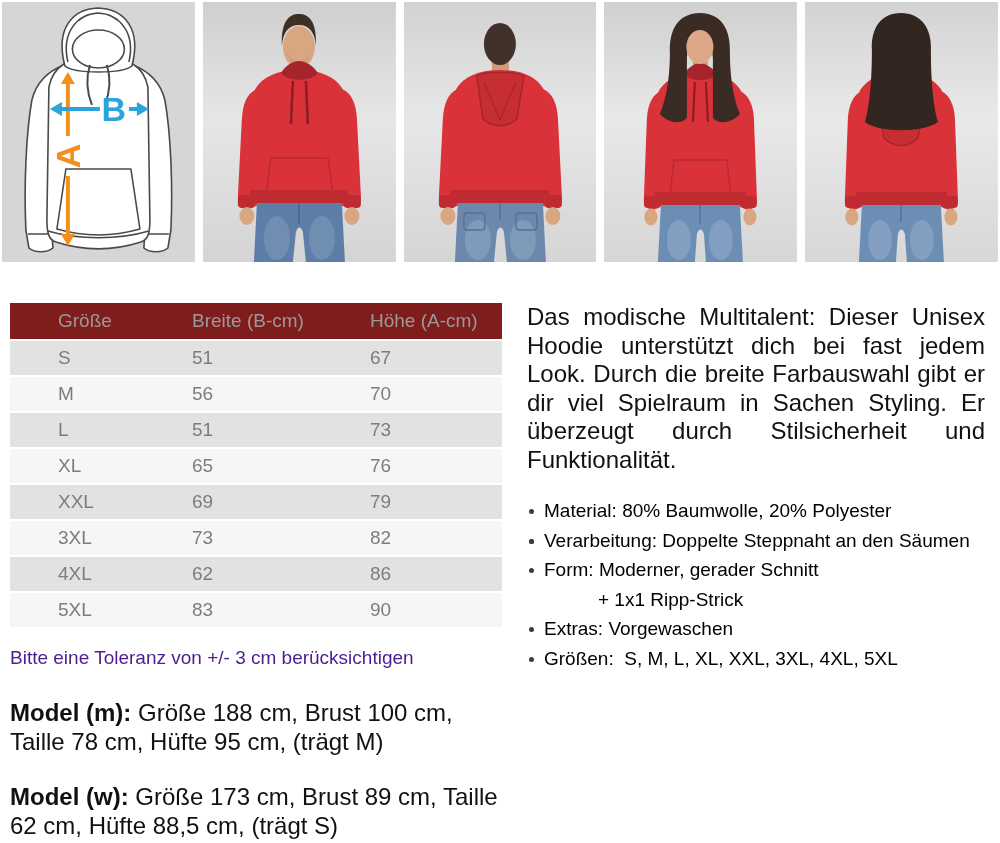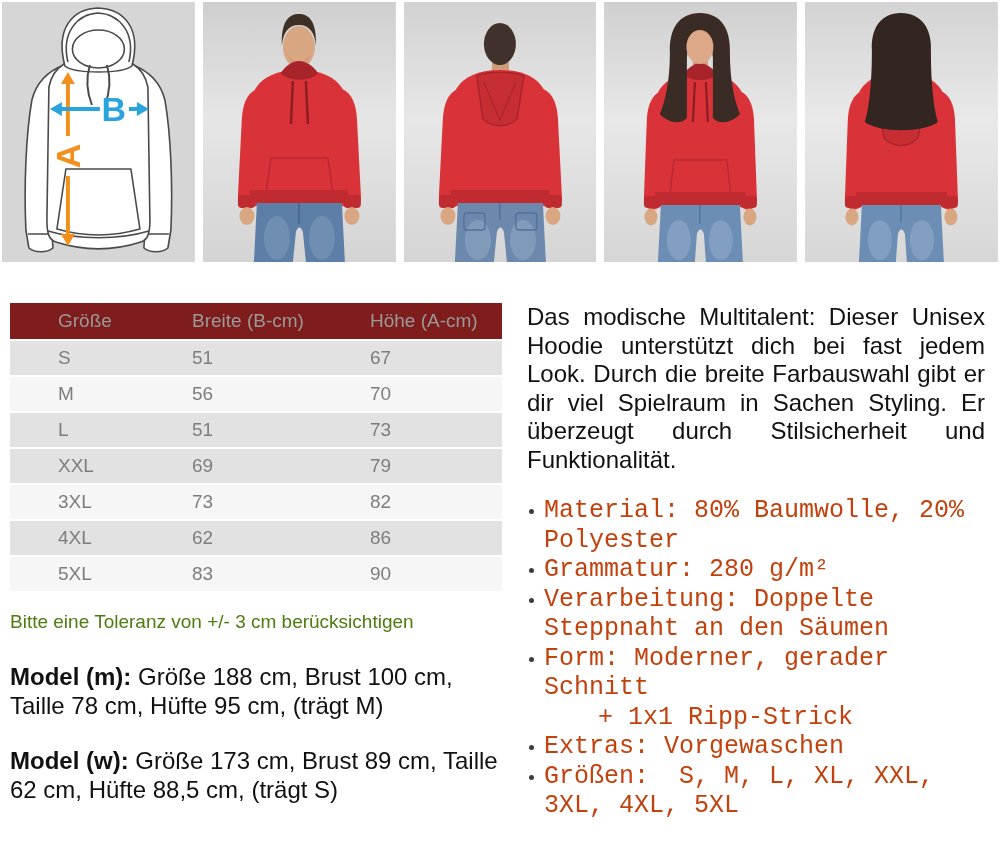--- a/index.html
+++ b/index.html
@@ -19,27 +19,27 @@
   .size-table{width:100%;}
   .trow{
     display:grid;grid-template-columns:134px 178px 1fr;align-items:center;
     padding-left:48px;height:34px;border-bottom:2px solid #ffffff;
     font-size:19px;color:#7d7d7d;
   }
   .trow.thead{height:36px;background:#7f1d1d;color:#9a9a9a;}
   .trow.r-odd{background:#e2e2e2;}
   .trow.r-even{background:#f6f6f6;}
   
-  .tolerance{font-size:19px;margin:14px 0 0 0;line-height:29px;color:#4d7c0f;}
+  .tolerance{font-size:19px;margin:14px 0 0 0;line-height:29px;color:#4c1d95;}
   .model-note{font-size:24px;margin:26px 0 0 0;line-height:29px;color:#111;}
   .model-note b{font-weight:bold;}
   
   .desc{font-size:24px;line-height:28.5px;text-align:justify;margin:0;color:#111;}
   .features{list-style:none;margin:22px 0 0 0;padding:0;}
-  .features li{font-size:25px;line-height:29.5px;color:#c2410c;font-family:Liberation Mono, monospace;}
+  .features li{font-size:19px;line-height:29.5px;color:#000000;}
   .features li.bullet{position:relative;padding-left:17px;}
   .features li .dot{
     position:absolute;left:2px;top:13px;width:5px;height:5px;border-radius:50%;background:#3c3c3c;
   }
   .features li.cont{padding-left:71px;}
   .b-text{white-space:pre-wrap;}
 </style>
 </head>
 <body>
 
@@ -238,20 +238,25 @@
         <div class="trow r-even">
           <span>M</span>
           <span>56</span>
           <span>70</span>
         </div>
         <div class="trow r-odd">
           <span>L</span>
           <span>51</span>
           <span>73</span>
         </div>
+        <div class="trow r-even">
+          <span>XL</span>
+          <span>65</span>
+          <span>76</span>
+        </div>
         <div class="trow r-odd">
           <span>XXL</span>
           <span>69</span>
           <span>79</span>
         </div>
         <div class="trow r-even">
           <span>3XL</span>
           <span>73</span>
           <span>82</span>
         </div>
@@ -272,21 +277,21 @@
       <p class="model-note"><b>Model (m):</b> <span>Größe 188 cm, Brust 100 cm, Taille 78 cm, Hüfte 95 cm, (trägt M)</span></p>
 
       <p class="model-note"><b>Model (w):</b> <span>Größe 173 cm, Brust 89 cm, Taille 62 cm, Hüfte 88,5 cm, (trägt S)</span></p>
     </div>
 
     <div class="right-col">
       <p class="desc">Das modische Multitalent: Dieser Unisex Hoodie unterstützt dich bei fast jedem Look. Durch die breite Farbauswahl gibt er dir viel Spielraum in Sachen Styling. Er überzeugt durch Stilsicherheit und Funktionalität.</p>
 
       <ul class="features">
         <li class="bullet"><span class="dot"></span><span class="b-text">Material: 80% Baumwolle, 20% Polyester</span></li>
-        <li class="bullet"><span class="dot"></span><span class="b-text">Grammatur: 280 g/m²</span></li>
+        <li class="bullet"><span class="dot"></span></li>
         <li class="bullet"><span class="dot"></span><span class="b-text">Verarbeitung: Doppelte Steppnaht an den Säumen</span></li>
         <li class="bullet"><span class="dot"></span><span class="b-text">Form: Moderner, gerader Schnitt</span></li>
         <li class="cont"><span class="b-text">+ 1x1 Ripp-Strick</span></li>
         <li class="bullet"><span class="dot"></span><span class="b-text">Extras: Vorgewaschen</span></li>
         <li class="bullet"><span class="dot"></span><span class="b-text">Größen:  S, M, L, XL, XXL, 3XL, 4XL, 5XL</span></li>
       </ul>
     </div>
   </div>
 </div>
 

